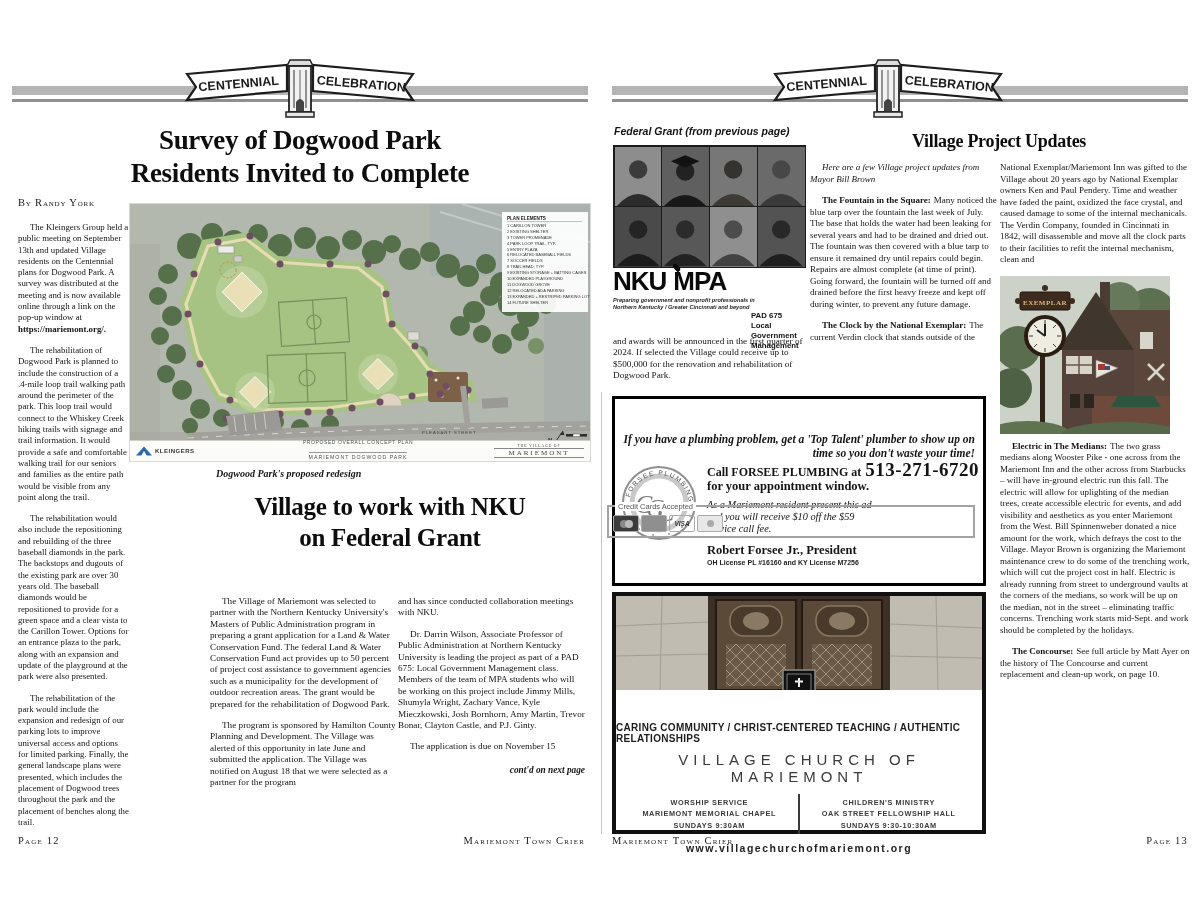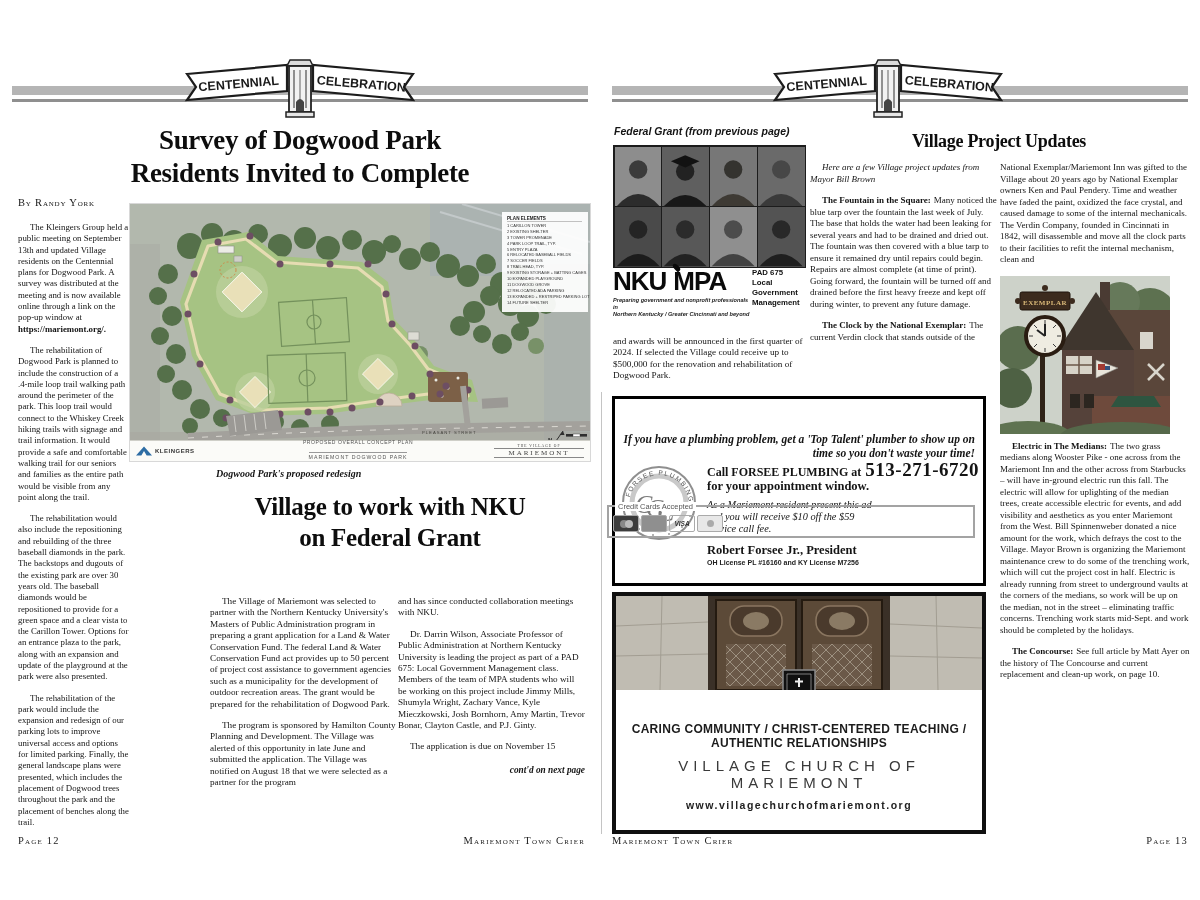--- a/index.html
+++ b/index.html
@@ -89,22 +89,22 @@
   .cc-mc u{display:block;width:8px;height:8px;border-radius:50%;background:#bbb;}
   .cc-amex{background:#8f8f8f;}
   .cc-visa{font-weight:bold;font-style:italic;font-size:6.5px;color:#333;}
   .cc-disc{background:#e8e8e8;}
   .cc-disc i{display:block;width:7px;height:7px;border-radius:50%;background:#aaa;}
 
   
   .ch-ad{border:4px solid #101010;background:#fff;}
   .ch-photo{position:relative;height:94px;overflow:hidden;background:#b5b1a8;}
   .ch-shield{position:absolute;left:50%;transform:translateX(-50%);}
-  .ch-tag{font-family:"Liberation Sans",sans-serif;font-weight:bold;font-size:12px;
-          letter-spacing:.3px;text-align:center;color:#1c1c1c;}
+  .ch-tag{font-family:"Liberation Sans",sans-serif;font-weight:bold;font-size:10px;
+          letter-spacing:.3px;color:#1c1c1c;}
   .ch-name{font-family:"Liberation Sans",sans-serif;font-size:15px;letter-spacing:5px;
            text-align:center;color:#3a3a3a;}
   .ch-cols{display:flex;align-items:center;justify-content:center;gap:14px;}
   .ch-col{width:150px;font-family:"Liberation Sans",sans-serif;font-weight:bold;font-size:7.3px;
           line-height:11.5px;letter-spacing:.6px;color:#3a3a3a;text-align:center;}
   .ch-div{width:1.5px;height:40px;background:#3a3a3a;}
   .ch-url{font-family:"Liberation Sans",sans-serif;font-weight:bold;font-size:10.5px;
           letter-spacing:1.5px;text-align:center;color:#222;}
 
   .vline{width:1px;background:#c4c4c4;}
@@ -409,21 +409,21 @@
         </svg>
       </div>
     <div class="ph-cell" style="background:#535353">
       <svg viewBox="0 0 46 58" preserveAspectRatio="xMidYMax slice">
           <circle cx="23" cy="22" r="9" fill="#282828"></circle>
           <path d="M2,58 Q23,34 44,58 Z" fill="#1f1f1f"></path>
         </svg>
       </div>
   </div>
 
-  <div class="abs nku-row" style="left:613px;top:268px;width:192px;">
+  <div class="abs nku-row" style="left:613px;top:268px;width:192px;flex-direction:column;">
     <div style="position:relative;">
       <span class="nku-word">NKU</span><span class="nku-word" style="margin-left:7px;">MPA</span>
       <span class="flame"></span>
       <div class="nku-tag">
         <div>Preparing government and nonprofit professionals in</div>
         <div>Northern Kentucky / Greater Cincinnati and beyond</div>
       </div>
     </div>
     <div class="pad-blk">
         <div>PAD 675</div>
@@ -593,20 +593,33 @@
       <svg class="ch-shield" style="bottom:-28px;" width="38" height="50" viewBox="0 0 38 50">
         <path d="M3,2 h32 v27 q0,11 -16,18 q-16,-7 -16,-18 Z" fill="#101010" stroke="#8a8a8a" stroke-width="1.5"></path>
         <path d="M7,6 h24 v22 q0,9 -12,14 q-12,-5 -12,-14 Z" fill="none" stroke="#9a9a9a" stroke-width=".8"></path>
         <rect x="18" y="10" width="2" height="9" fill="#efefef"></rect>
           <rect x="15" y="12.5" width="8" height="2" fill="#efefef"></rect>
         <text x="19" y="36" text-anchor="middle" font-family="Liberation Serif, serif" font-size="12" fill="#f2f2f2">VCM</text>
       </svg>
     </div>
     <div class="ch-tag" style="margin-top:32px;">CARING COMMUNITY / CHRIST-CENTERED TEACHING / AUTHENTIC RELATIONSHIPS</div>
     <div class="ch-name" style="margin-top:7px;">VILLAGE CHURCH OF MARIEMONT</div>
+    <div class="ch-cols" style="margin-top:9px;">
+      <div class="ch-col">
+          <div>WORSHIP SERVICE</div>
+          <div>MARIEMONT MEMORIAL CHAPEL</div>
+          <div>SUNDAYS 9:30AM</div>
+        </div>
+      <div class="ch-div"></div>
+      <div class="ch-col">
+          <div>CHILDREN'S MINISTRY</div>
+          <div>OAK STREET FELLOWSHIP HALL</div>
+          <div>SUNDAYS 9:30-10:30AM</div>
+        </div>
+    </div>
     <div class="ch-url" style="margin-top:8px;">www.villagechurchofmariemont.org</div>
   </div>
 
   <div class="abs footer-row" style="left:612px;top:835px;width:576px;">
     <span>Mariemont Town Crier</span>
     <span>Page 13</span>
   </div>
 
 </div>
 

